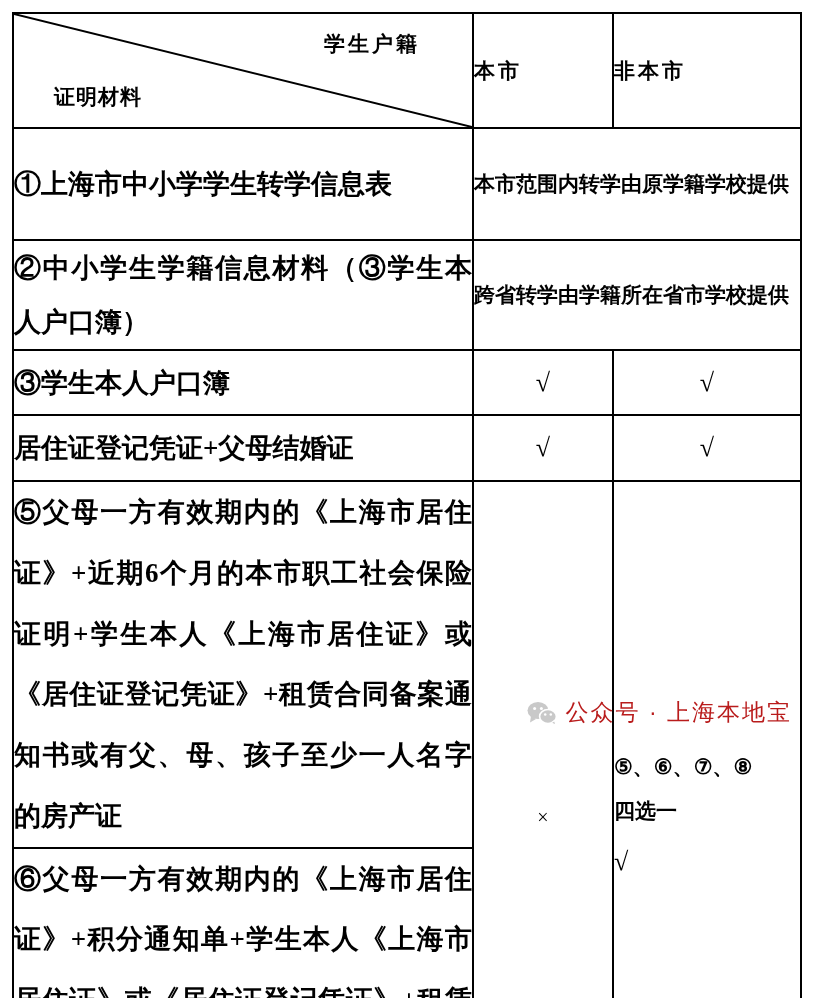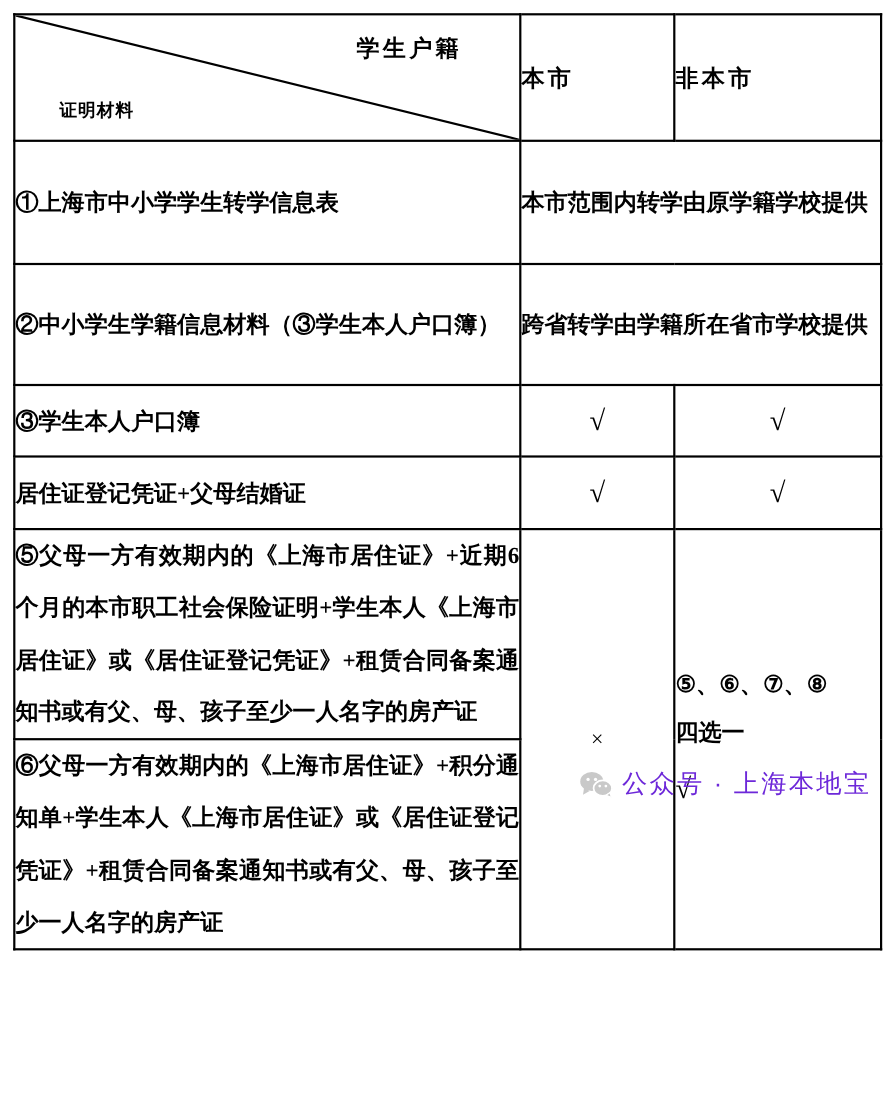--- a/index.html
+++ b/index.html
@@ -64,36 +64,36 @@
     top: 16px;
     font-size: 21px;
     letter-spacing: 3px;
     font-weight: 700;
     white-space: nowrap;
   }
   .diag-bottom {
     position: absolute;
     left: 40px;
     bottom: 16px;
-    font-size: 16px;
+    font-size: 21px;
     letter-spacing: 1px;
     font-weight: 700;
     white-space: nowrap;
   }
 
   td.hdr-col {
     text-align: left;
     font-size: 21px;
     font-weight: 700;
     letter-spacing: 3px;
   }
 
   
   td.material {
-    font-size: 21px;
+    font-size: 27px;
     line-height: 2.0;
     padding: 10px 10px 10px 14px;
     font-weight: 700;
     text-align: justify;
     text-justify: inter-ideograph;
     word-break: break-all;
   }
   td.material.tall { line-height: 2.25; }
 
   td.note {
@@ -140,21 +140,21 @@
   .row-h4 { height: 66px; }
 
   
   .watermark {
     position: absolute;
     right: 22px;
     bottom: 14px;
     display: flex;
     align-items: center;
     gap: 9px;
-    color: #6d28d9;
+    color: #b91c1c;
     font-size: 23px;
     letter-spacing: 2px;
     font-family: "Liberation Sans", "DejaVu Sans", sans-serif;
     pointer-events: none;
     user-select: none;
     white-space: nowrap;
   }
   .watermark .wm-icon {
     display: inline-block;
     width: 30px;

